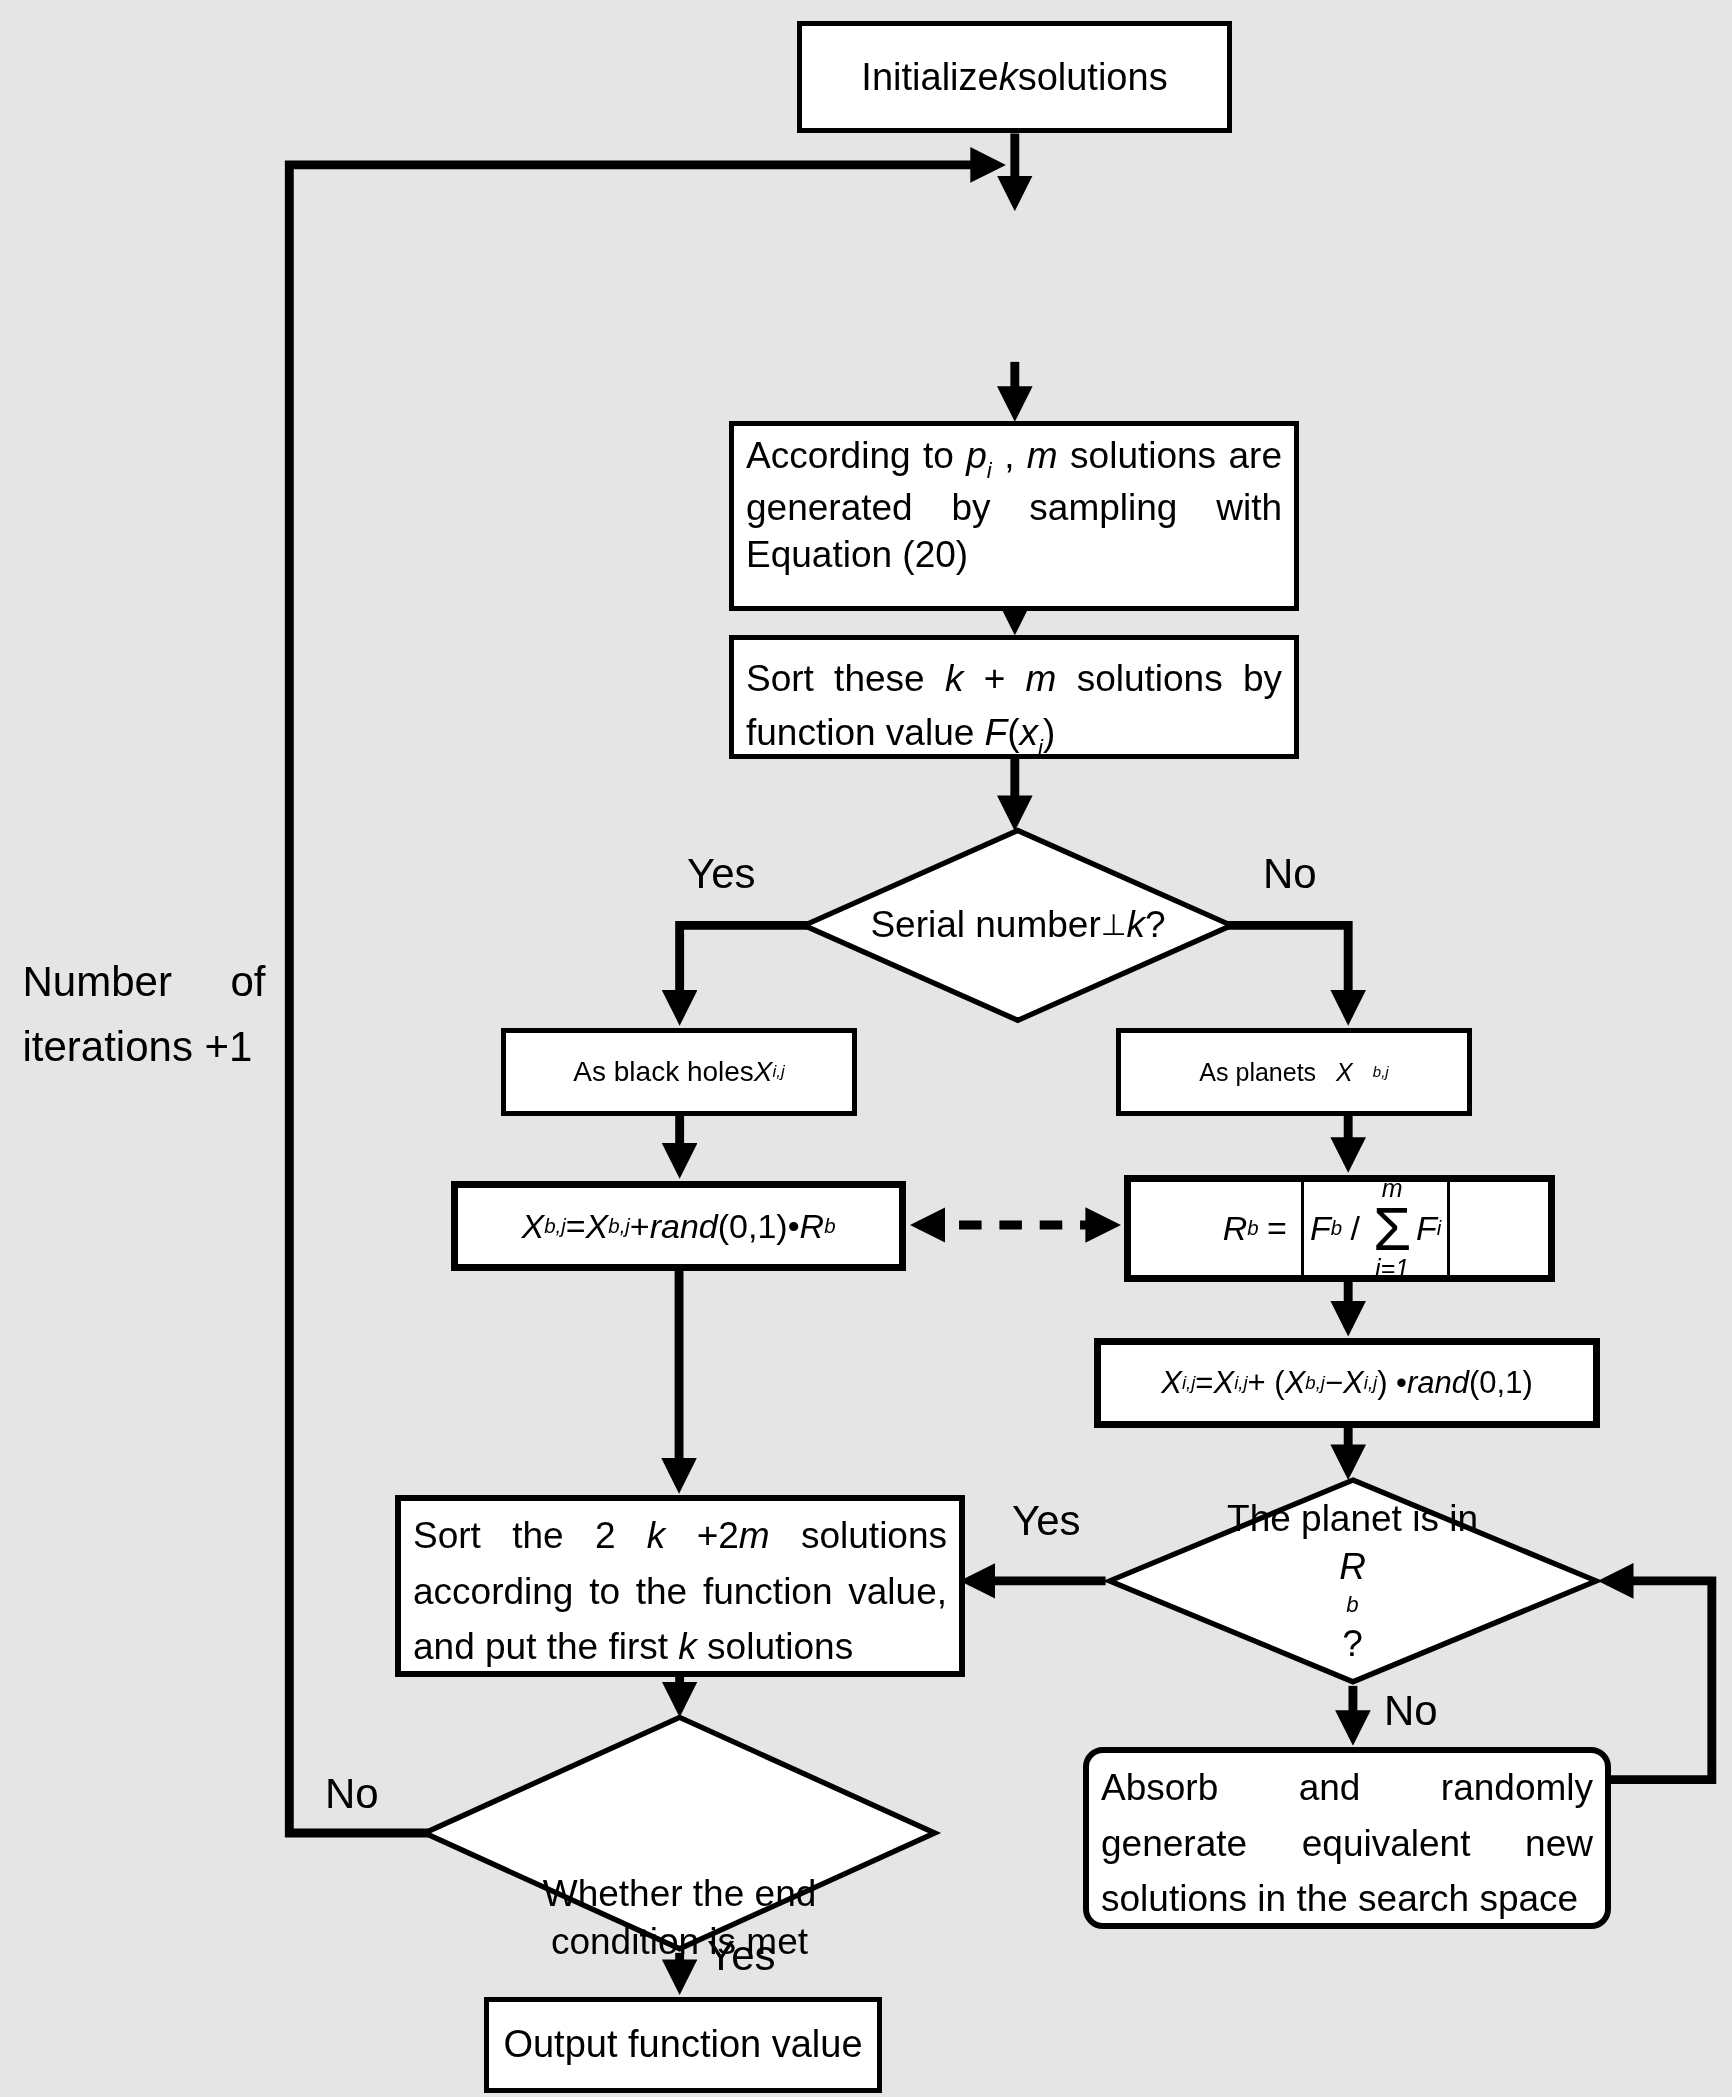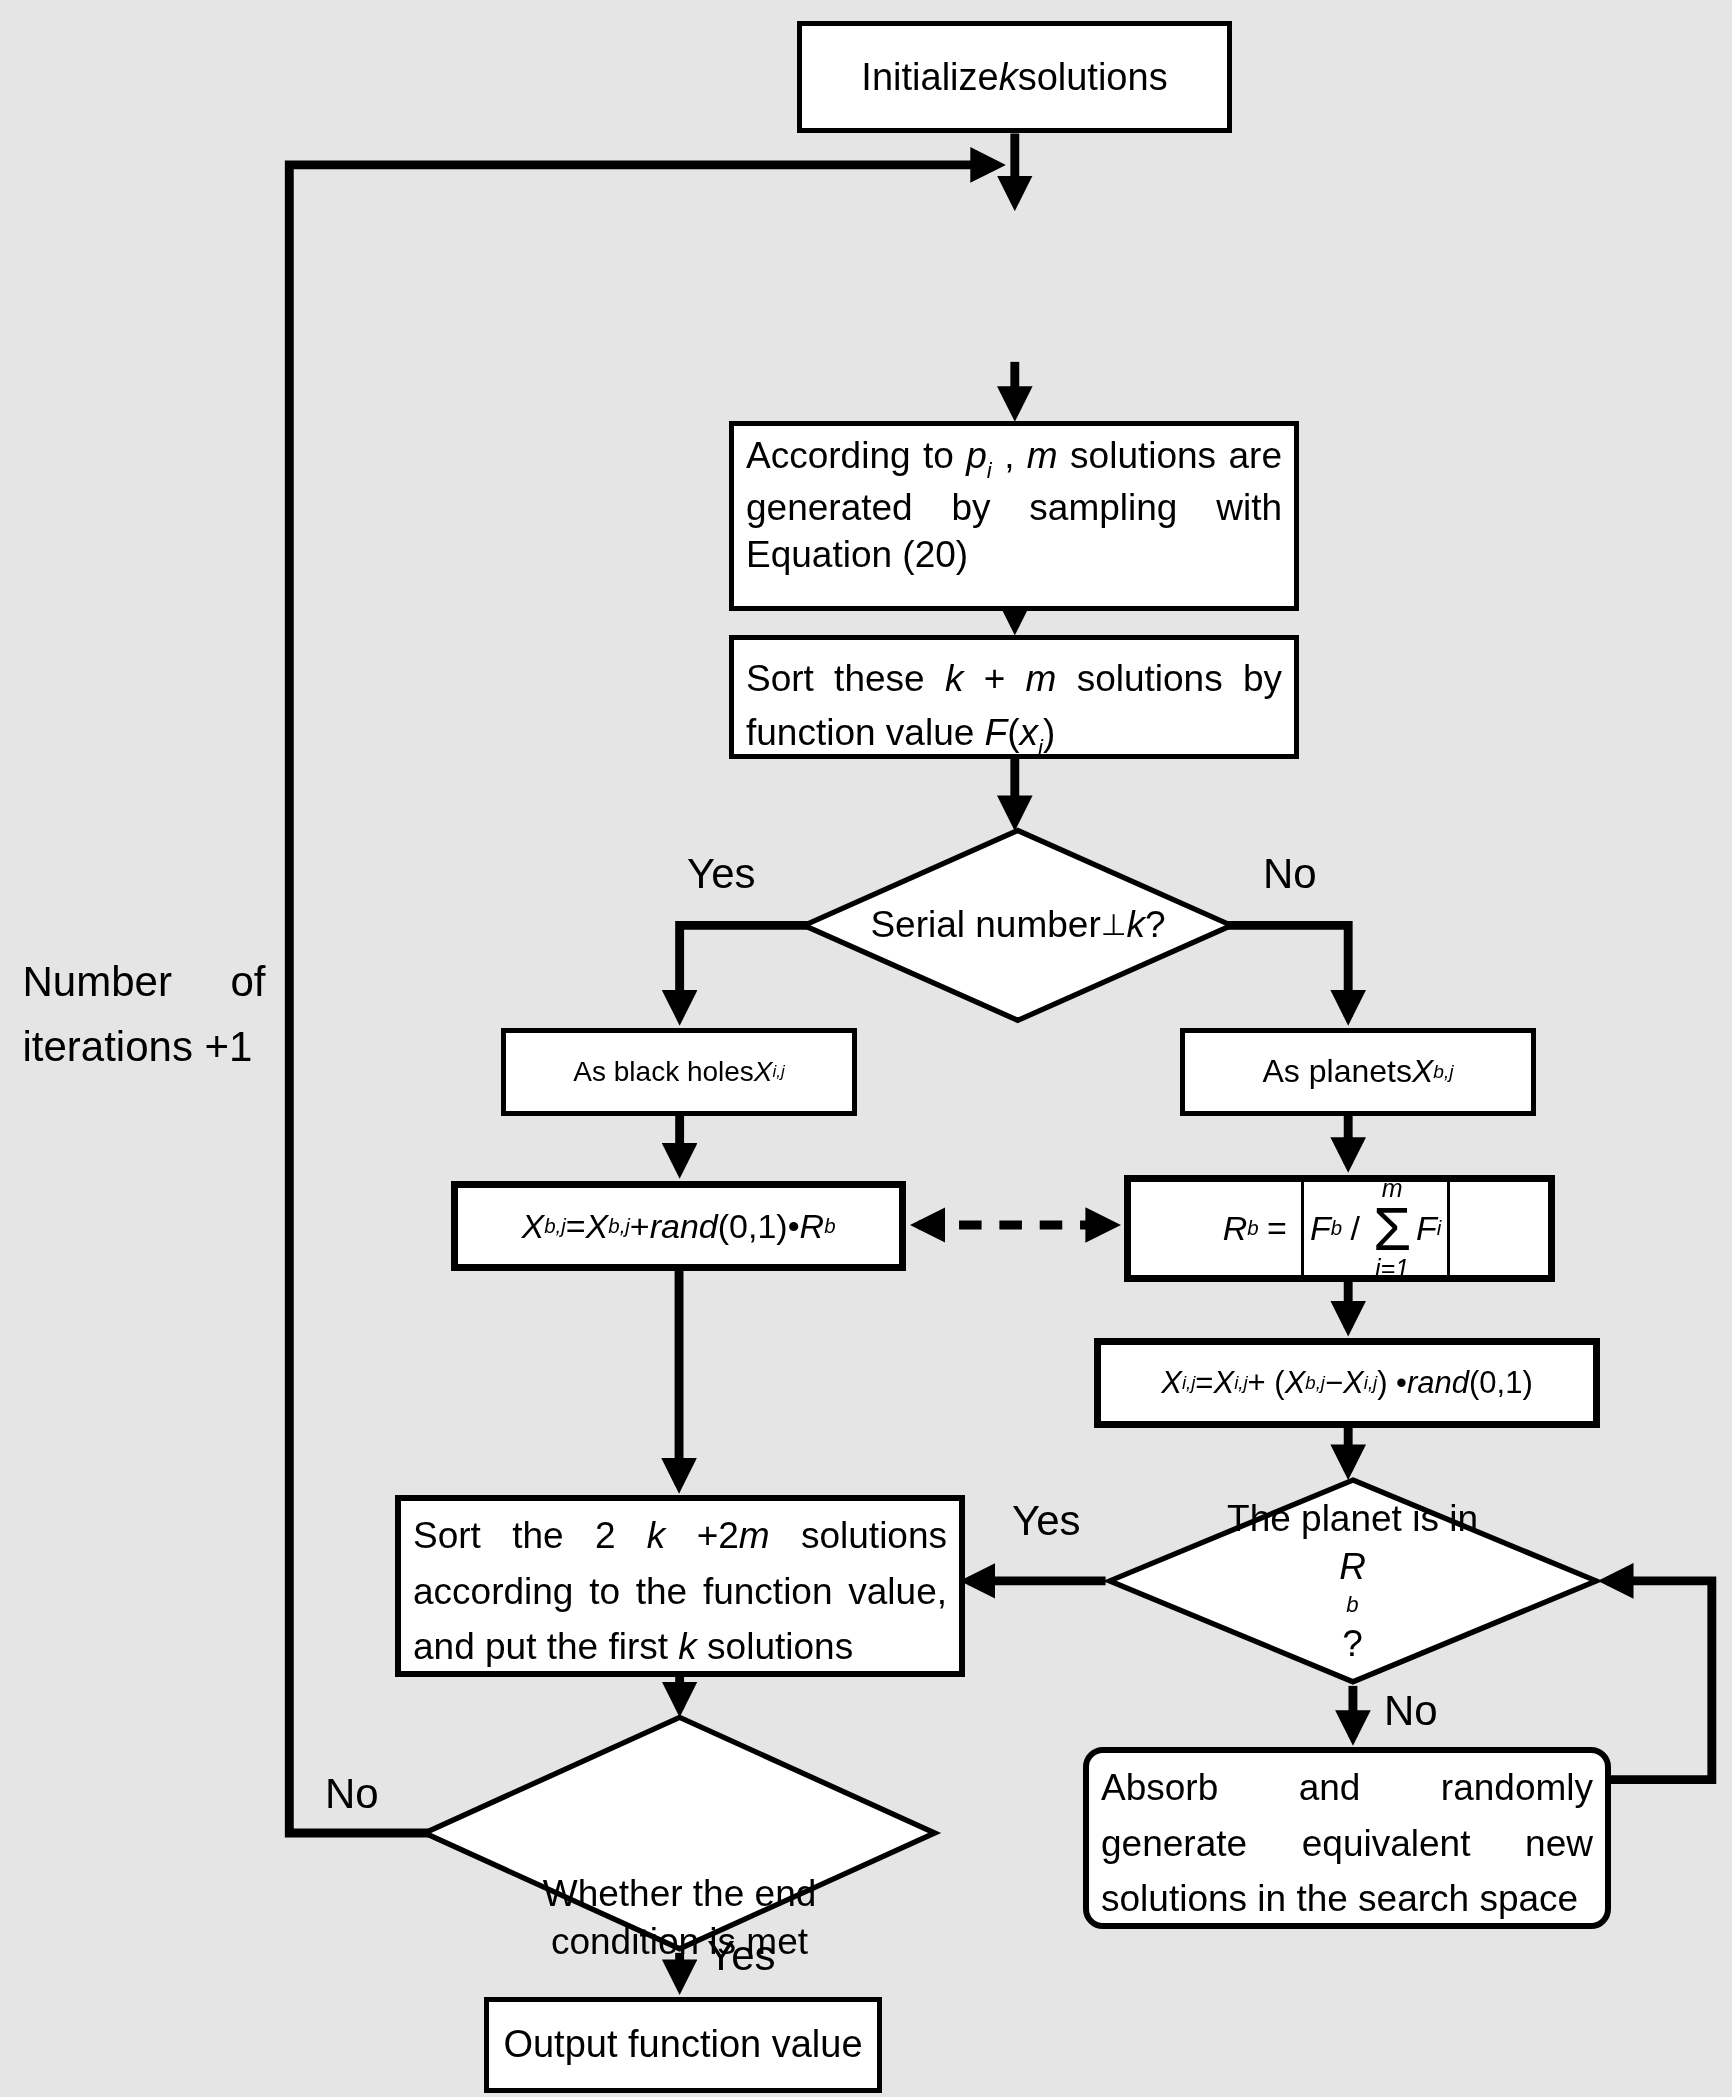--- a/index.html
+++ b/index.html
@@ -75,21 +75,21 @@
   <div class="node justify" style="left:729px;top:421px;width:570px;height:190px;font-size:37px;line-height:1.26;"><span class="seg-n">According to </span><span class="seg-v">p</span><span class="seg-s">i</span><span class="seg-n"> , </span><span class="seg-v">m</span><span class="seg-n"> solutions are generated by sampling with Equation (20)</span></div>
 
   <div class="node justify" style="left:729px;top:635px;width:570px;height:124px;font-size:37px;line-height:1.45;padding-top:12px;"><span class="seg-n">Sort these </span><span class="seg-v">k</span><span class="seg-n"> + </span><span class="seg-v">m</span><span class="seg-n">  solutions by function value </span><span class="seg-v">F</span><span class="seg-n">(</span><span class="seg-v">x</span><span class="seg-s">i</span><span class="seg-n">)</span></div>
 
   <div class="node" style="left:501px;top:1028px;width:356px;height:88px;font-size:28px;">
       <span class="seg-n">As black holes </span>
       <span class="seg-v">X</span>
       <span class="seg-s">i,j</span>
     </div>
 
-  <div class="node" style="left:1180px;top:1028px;width:356px;height:88px;font-size:32px;">
+  <div class="node" style="left:1116px;top:1028px;width:356px;height:88px;font-size:25px;gap:20px;">
       <span class="seg-n">As planets </span>
       <span class="seg-v">X</span>
       <span class="seg-s">b,j</span>
     </div>
 
   <div class="node thick" style="left:451px;top:1181px;width:455px;height:90px;font-size:34px;">
       <span class="seg-v">X</span>
       <span class="seg-s">b,j</span>
       <span class="seg-n"> = </span>
       <span class="seg-v">X</span>

